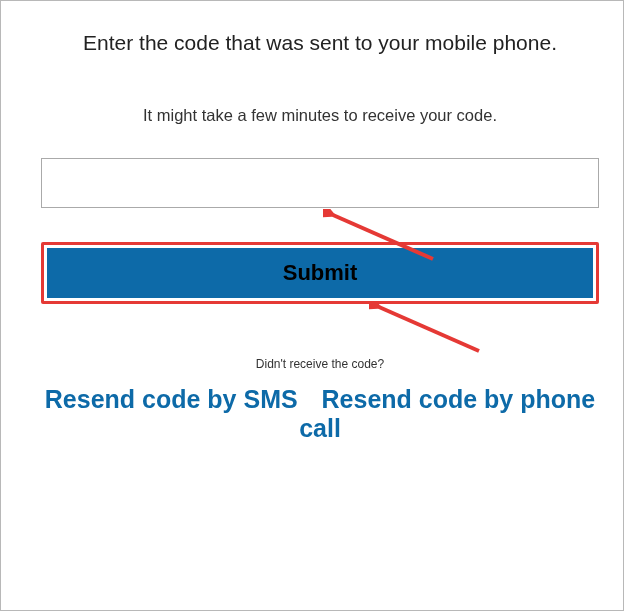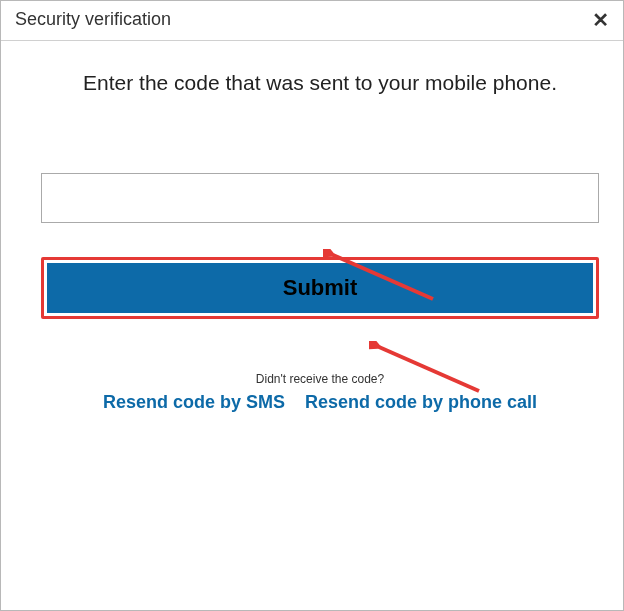--- a/index.html
+++ b/index.html
@@ -32,41 +32,38 @@
       border: 3px solid #e53935; 
       border-radius: 2px;
     }
     .submit-btn {
       width: 100%; height: 50px;
       background: #0d6aa8; color: #000000;
       border: none; font-size: 22px; font-weight: 600;
       cursor: pointer;
     }
     .noreceive { margin-top: 53px; font-size: 12px; color: #333; }
-    .links { margin-top: 6px; font-size: 18px; }
+    .links { margin-top: 14px; font-size: 25px; }
     .links a { color: #0d6aa8; text-decoration: none; font-weight: 600; cursor: pointer; }
     .links .sep { display: inline-block; width: 10px; }
 
     
     .arrow { position: absolute; pointer-events: none; }
     .arrow svg { display: block; }
   </style>
 </head>
 <body>
 
 <div class="window">
-  <div class="titlebar">
-    <span class="title">Security verification</span>
-    <span class="close">✕</span>
-  </div>
 
   <div class="content">
     <div class="heading">Enter the code that was sent to your mobile phone.</div>
     <div class="desc">
       <br>
+      <span>It might take a few minutes to receive your code.</span>
     </div>
 
     <input type="text" class="code-input" value="" style="">
 
     <div class="submit-wrap">
       <button class="submit-btn">Submit</button>
     </div>
 
     <div class="noreceive">Didn't receive the code?</div>
     <div class="links">

